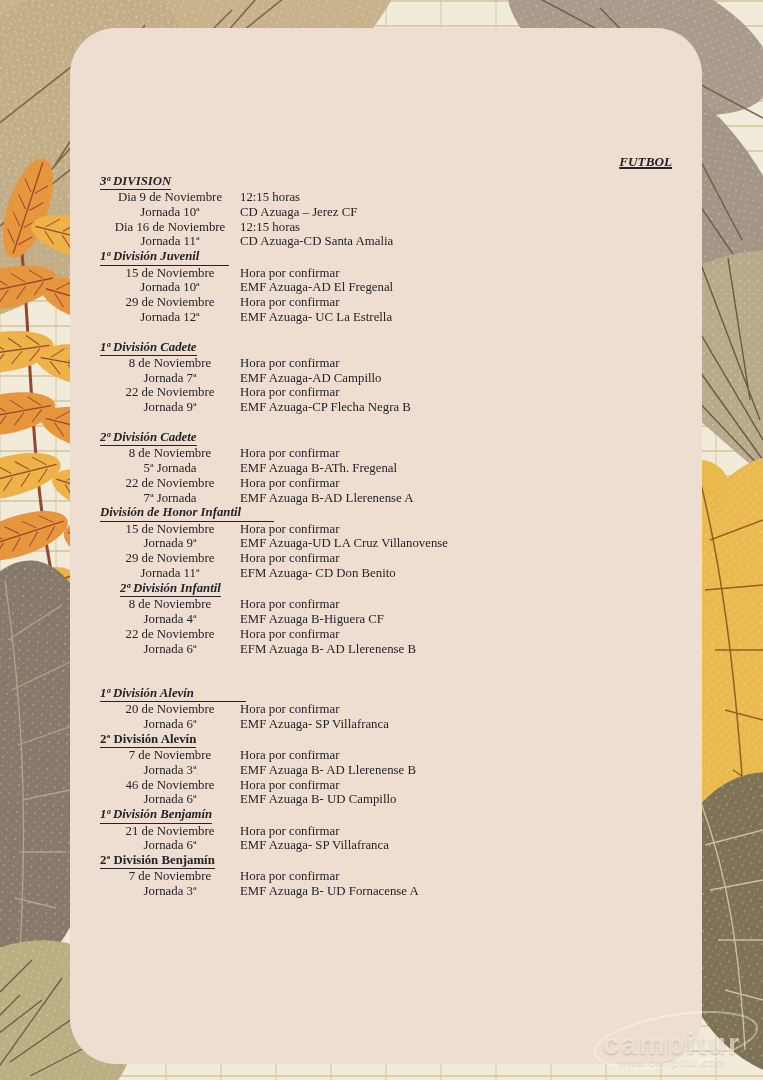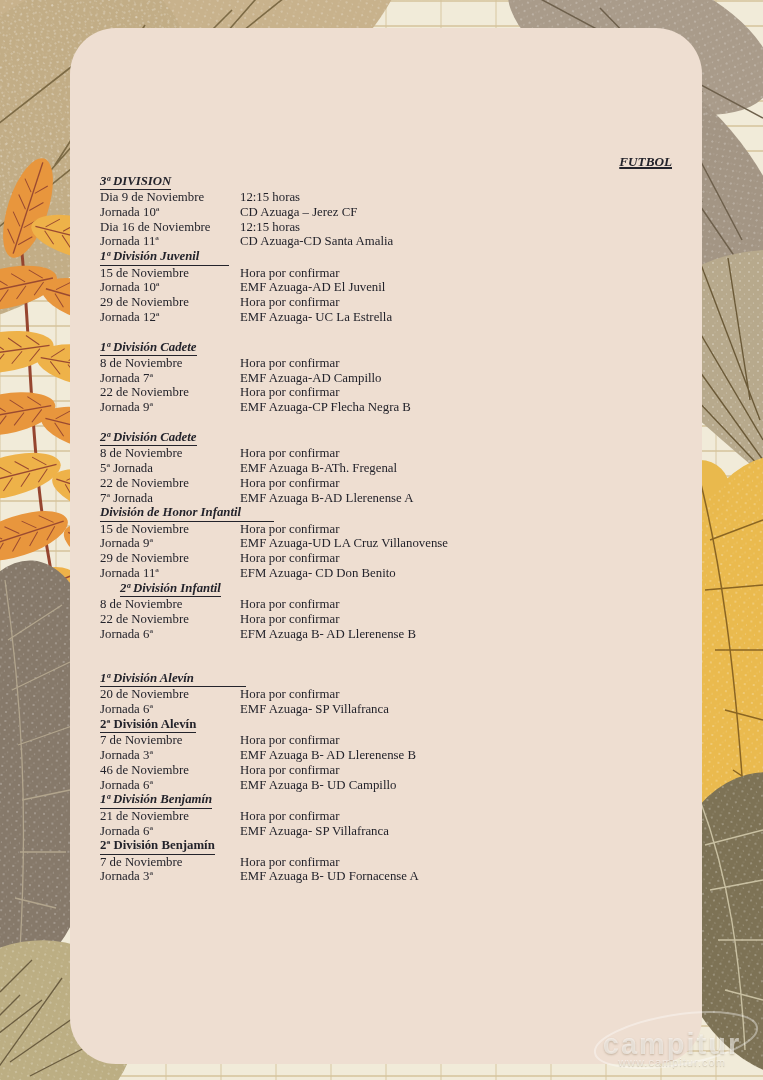--- a/index.html
+++ b/index.html
@@ -23,21 +23,21 @@
   .title{
     text-align:right;font-weight:bold;font-style:italic;
     text-decoration:underline;text-decoration-thickness:1.5px;
     font-size:13.2px;margin-bottom:4px;
   }
   .section{display:block;}
   .heading{font-weight:bold;font-style:italic;}
   .heading.upright{font-style:normal;}
   .hline{display:inline-block;border-bottom:1.6px solid currentColor;padding-bottom:0.5px;}
   .row{display:flex;}
-  .c1{width:140px;flex:none;}
+  .c1{width:140px;flex:none;text-align:center;}
   .c2{flex:1;}
   .watermark{
     position:absolute;right:2px;bottom:12px;width:178px;text-align:center;z-index:5;
     font-family:"Liberation Sans", sans-serif;
   }
   .wm-swoosh{position:absolute;left:-2px;top:-22px;}
   .wm-brand{
     font-size:29px;font-weight:700;letter-spacing:2px;line-height:30px;
     color:rgba(255,255,255,0.55);text-shadow:0 1px 2px rgba(120,100,70,0.35);
     position:relative;
@@ -173,21 +173,21 @@
   <div class="section" style="padding-top: 0px;">
     <div class="heading"><span class="hline" style="padding-right: 30px;">1ª División Juvenil</span></div>
     <div class="rows">
   <div class="row">
     <span class="c1">15 de Noviembre</span>
     <span class="c2">Hora por confirmar</span>
   </div>
 
   <div class="row">
     <span class="c1">Jornada 10ª</span>
-    <span class="c2">EMF Azuaga-AD El Juvenil</span>
+    <span class="c2">EMF Azuaga-AD El Fregenal</span>
   </div>
 
   <div class="row">
     <span class="c1">29 de Noviembre</span>
     <span class="c2">Hora por confirmar</span>
   </div>
 
   <div class="row">
     <span class="c1">Jornada 12ª</span>
     <span class="c2">EMF Azuaga- UC La Estrella</span>
@@ -271,20 +271,24 @@
   </div>
 
   <div class="section" style="padding-top: 0px;">
     <div class="heading"><span class="hline" style="padding-right: 0px; margin-left: 20px;">2ª División Infantil</span></div>
     <div class="rows">
   <div class="row">
     <span class="c1">8 de Noviembre</span>
     <span class="c2">Hora por confirmar</span>
   </div>
 
+  <div class="row">
+    <span class="c1">Jornada 4ª</span>
+    <span class="c2">EMF Azuaga B-Higuera CF</span>
+  </div>
 
   <div class="row">
     <span class="c1">22 de Noviembre</span>
     <span class="c2">Hora por confirmar</span>
   </div>
 
   <div class="row">
     <span class="c1">Jornada 6ª</span>
     <span class="c2">EFM Azuaga B- AD Llerenense B</span>
   </div>

